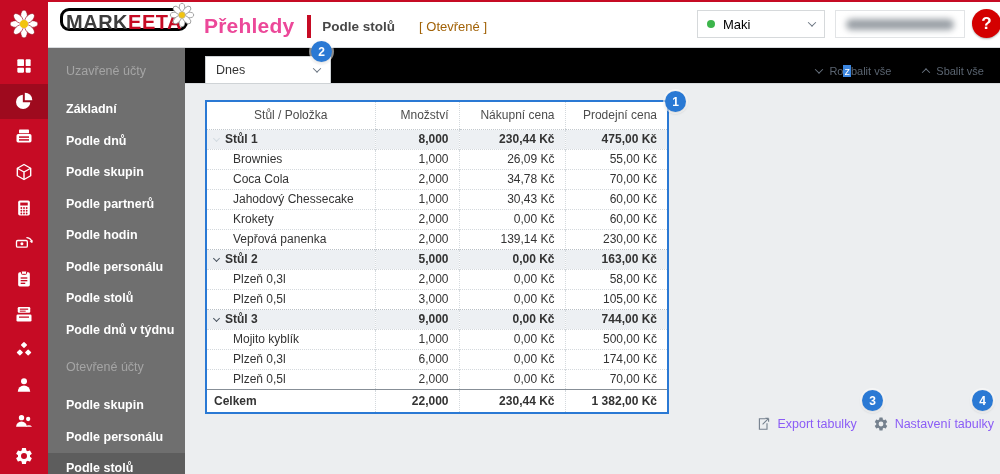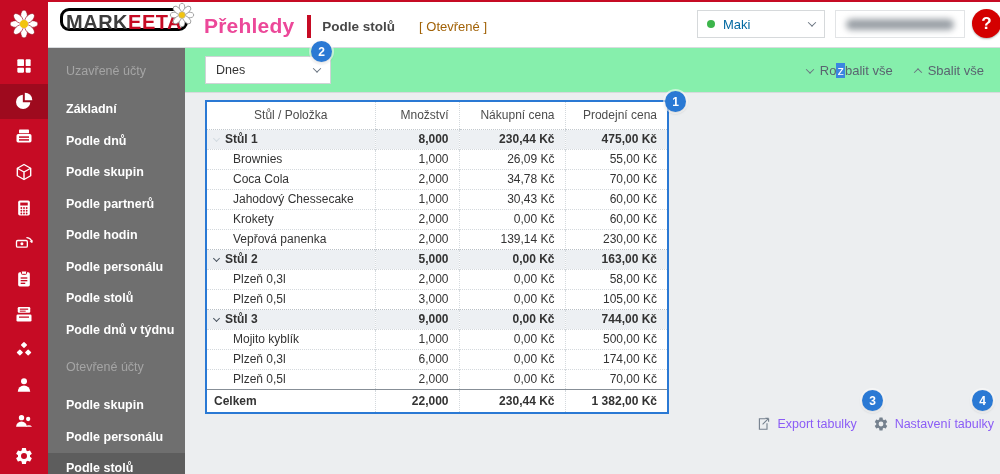--- a/index.html
+++ b/index.html
@@ -17,21 +17,21 @@
   .logo-text .red { color:#c60b24; }
   .logo-daisy { position:absolute; right:-10px; top:-9px; }
   .tb-left { position:absolute; left:156px; top:0; height:48px; display:flex; align-items:center; }
   .page-title { color:#ec4899; font-size:21px; font-weight:bold; letter-spacing:.2px; }
   .title-divider { width:4px; height:23px; background:#c60b24; margin:0 11px 0 13px; }
   .crumb { font-size:13.5px; color:#474747; font-weight:bold; }
   .crumb-alt { font-size:13px; color:#a16207; margin-left:24px; }
   .account-select { position:absolute; left:649px; top:8px; width:128px; height:28px; background:#fff;
             border:1px solid #d6d9db; display:flex; align-items:center; padding:0 9px; cursor:pointer; }
   .status-dot { width:8px; height:8px; border-radius:50%; background:#3cb54b; margin-right:8px; }
-  .account-name { font-size:13px; color:#0369a1; flex:1; }
+  .account-name { font-size:13px; color:#000000; flex:1; }
   .redacted-field { position:absolute; left:787px; top:8px; width:130px; height:28px; background:#fff;
             border:1px solid #e2e4e6; display:flex; align-items:center; justify-content:center; }
   .redacted-blob { width:108px; height:11px; border-radius:6px; background:#9aa0a6; filter:blur(3px); }
   .help-btn { position:absolute; left:924px; top:7px; width:29px; height:29px; border-radius:50%;
             background:#d40000; color:#fff; font-size:17px; font-weight:bold; display:flex; align-items:center;
             justify-content:center; box-shadow:0 1px 2px rgba(0,0,0,.3); cursor:pointer; }
 
   
   .rail { position:absolute; left:0; top:0; width:48px; height:474px; background:#c60b24; z-index:6; }
   .rail-logo { width:48px; height:48px; display:flex; align-items:center; justify-content:center; }
@@ -44,27 +44,27 @@
   .submenu { position:absolute; left:48px; top:48px; width:137px; height:426px; background:#6f6f6f; z-index:4;
              padding-top:8px; }
   .submenu .sec-header { height:30px; line-height:30px; padding-left:18px; font-size:12.5px; color:#a5a5a5;
              margin-bottom:8px; }
   .submenu .sec-header.second { margin-top:6px; }
   .submenu .item { height:31.5px; line-height:31.5px; padding-left:18px; font-size:12.5px; color:#fff; cursor:pointer;font-weight:bold; }
   .submenu .item.selected { background:#5d5d5d; }
 
   
   .content { position:absolute; left:185px; top:48px; width:815px; height:426px; background:#eceef0; }
-  .toolbar { position:absolute; left:0; top:0; width:815px; height:45px; background:#86efac;
+  .toolbar { position:absolute; left:0; top:0; width:815px; height:36px; background:#000000;
              border-bottom:1px solid #d7dadd; }
   .dnes-select { position:absolute; left:20px; top:8px; width:126px; height:28px; background:#fff;
              border:1px solid #cfd3d6; display:flex; align-items:center; padding:0 10px; cursor:pointer; }
   .dnes-select .val { flex:1; font-size:12.5px; color:#333; }
-  .expand-links { position:absolute; right:16px; top:0; height:45px; display:flex; align-items:center; gap:22px;
-             font-size:13px; color:#5a6470; }
+  .expand-links { position:absolute; right:16px; top:0; height:45px; display:flex; align-items:center; gap:32px;
+             font-size:11px; color:#5a6470; }
   .expand-links .lnk { display:flex; align-items:center; gap:7px; cursor:pointer; }
   .hl-char { background:#3b86e0; color:#fff; padding:0 1px; }
 
   .chev { display:inline-block; width:6px; height:6px; border-left:1.6px solid currentColor;
           border-bottom:1.6px solid currentColor; transform:rotate(-45deg) translate(1px,-1px); color:#6a7480; }
   .chev.up { transform:rotate(135deg) translate(1px,-1px); }
 
   
   .table-wrap { position:absolute; left:20px; top:52px; width:464px; border:2px solid #2a79d4; background:#fff; }
   table.report { border-collapse:collapse; table-layout:fixed; width:460px; font-size:12px; color:#333; }

